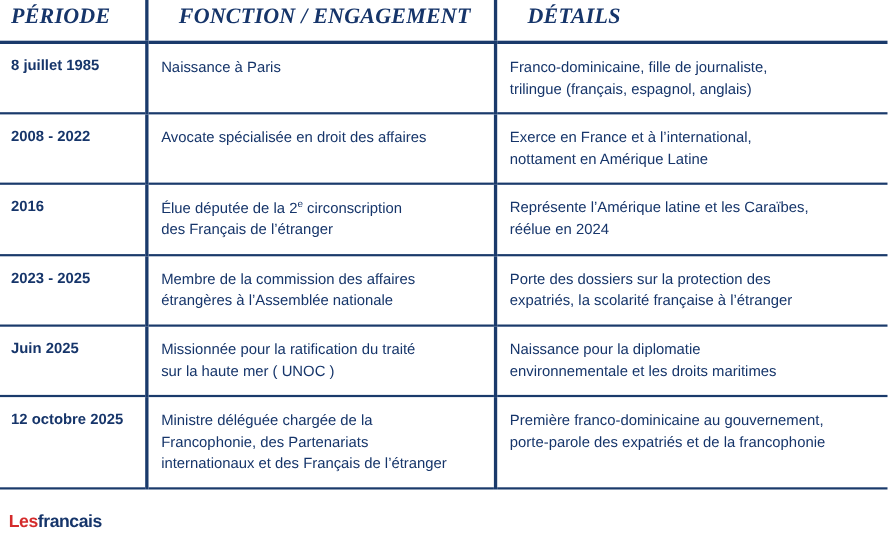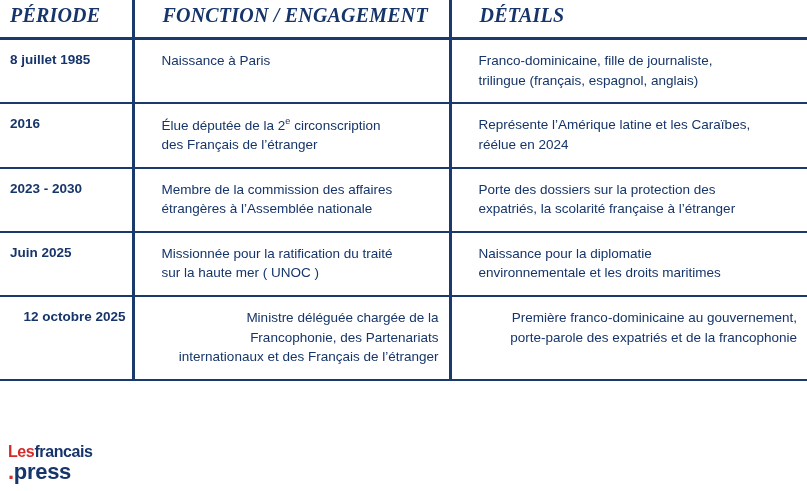--- a/index.html
+++ b/index.html
@@ -45,31 +45,31 @@
     background: #ffffff;
   }
   tr.head th.col2, tr.head th.col3 { padding-left: 28px; }
   tr.head th.col2, tr.head th.col3 { border-left: 3px solid #1a3a6b; }
 
   tbody tr td {
     vertical-align: top;
     border-bottom: 2px solid #1a3a6b;
     background: #ffffff;
   }
-  tbody tr:last-child td { border-bottom: 2px solid #1a3a6b; text-align: right; }
+  tbody tr:last-child td { border-bottom: 2px solid #1a3a6b; }
 
   td.period {
     padding: 11px 6px 12px 10px;
     font-size: 13.5px;
     font-weight: bold;
     color: #16356a;
     line-height: 1.35;
   }
   td.fonction, td.details {
-    padding: 11px 10px 12px 27px;
+    padding: 11px 10px 12px 12px;
     font-size: 13.5px;
     line-height: 1.45;
     color: #16356a;
     border-left: 3px solid #1a3a6b;
   }
   td.fonction .line, td.details .line { display: block; white-space: nowrap; }
   sup.ordinal { font-size: 9px; vertical-align: super; }
 
   
   .logo-wrap {
@@ -121,35 +121,45 @@
         <td class="period">8 juillet 1985</td>
         <td class="fonction">
           <span class="line">Naissance à Paris</span>
         </td>
         <td class="details">
           <span class="line">Franco-dominicaine, fille de journaliste,</span>
           <span class="line">trilingue (français, espagnol, anglais)</span>
         </td>
       </tr>
 
+      <tr>
+        <td class="period">2008 - 2022</td>
+        <td class="fonction">
+          <span class="line">Avocate spécialisée en droit des affaires</span>
+        </td>
+        <td class="details">
+          <span class="line">Exerce en France et à l’international,</span>
+          <span class="line">nottament en Amérique Latine</span>
+        </td>
+      </tr>
 
       <tr>
         <td class="period">2016</td>
         <td class="fonction">
           <span class="line">Élue députée de la 2<sup class="ordinal">e</sup> circonscription</span>
           <span class="line">des Français de l’étranger</span>
         </td>
         <td class="details">
           <span class="line">Représente l’Amérique latine et les Caraïbes,</span>
           <span class="line">réélue en 2024</span>
         </td>
       </tr>
 
       <tr>
-        <td class="period">2023 - 2030</td>
+        <td class="period">2023 - 2025</td>
         <td class="fonction">
           <span class="line">Membre de la commission des affaires</span>
           <span class="line">étrangères à l’Assemblée nationale</span>
         </td>
         <td class="details">
           <span class="line">Porte des dossiers sur la protection des</span>
           <span class="line">expatriés, la scolarité française à l’étranger</span>
         </td>
       </tr>
 
@@ -177,17 +187,16 @@
           <span class="line">porte-parole des expatriés et de la francophonie</span>
         </td>
       </tr>
 
     </tbody>
   </table>
 
   <div class="logo-wrap">
     <div class="logo">
       <div class="line1"><span class="les">Les</span><span class="francais">francais</span></div>
-      <div class="line2"><span class="dot">.</span><span class="press">press</span></div>
     </div>
   </div>
 
 </div>
 
 </body></html>

